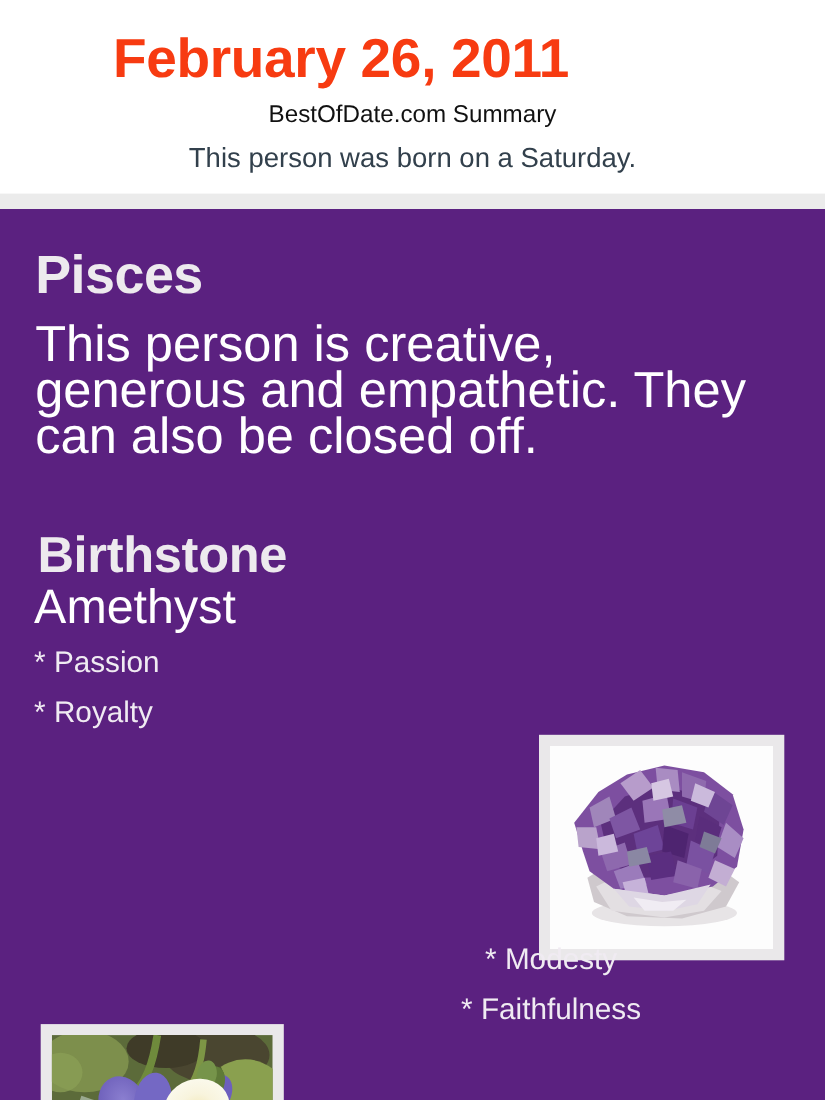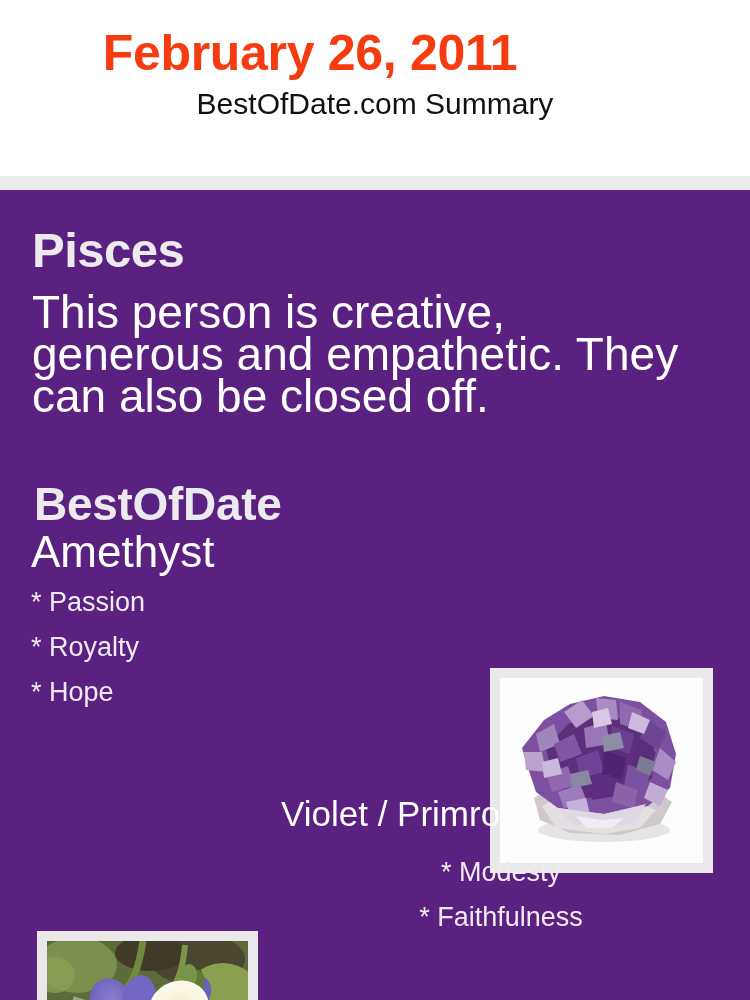--- a/index.html
+++ b/index.html
@@ -39,21 +39,21 @@
     font-weight: bold;
     line-height: 58px;
     color: #F73B11;
     letter-spacing: -0.3px;
   }
 
   .header-site {
     position: absolute;
     left: 0; top: 86px;
     width: 750px;
-    font-size: 30px;
+    font-size: 22px;
     font-weight: normal;
     line-height: 36px;
     color: #111111;
   }
 
   .header-note {
     position: absolute;
     left: 0; top: 128px;
     width: 750px;
     font-size: 25px;
@@ -194,34 +194,34 @@
   .photo-svg { display: block; width: 100%; height: 100%; }
 </style>
 </head>
 <body>
 
 <div id="page">
 
   <div class="header">
     <div class="header-date">February 26, 2011</div>
     <div class="header-site">BestOfDate.com Summary</div>
+    <div class="header-note">This person was born on a Saturday.</div>
   </div>
   <div class="header-rule"></div>
 
   <div class="body-panel">
 
     <div class="zodiac-title">Pisces</div>
     <div class="zodiac-desc">This person is creative, generous and empathetic. They can also be closed off.</div>
 
-    <div class="stone-title">BestOfDate</div>
+    <div class="stone-title">Birthstone</div>
     <div class="stone-name">Amethyst</div>
     <div class="stone-traits">
       <div class="trait">* Passion</div>
       <div class="trait">* Royalty</div>
-      <div class="trait">* Hope</div>
     </div>
 
     <div class="photo-frame frame-stone">
       <div class="photo-inner">
         <svg class="photo-svg" viewBox="0 0 203 185" preserveAspectRatio="xMidYMid slice">
           <rect x="0" y="0" width="203" height="185" fill="#fdfdfd"></rect>
 
           <ellipse cx="104" cy="152" rx="66" ry="12" fill="#e7e4e6"></ellipse>
 
           <path d="M34 120 L40 142 L70 155 L120 157 L160 146 L172 124 L150 108 L60 104 Z" fill="#cfc9cd"></path>
@@ -259,21 +259,20 @@
           <polygon points="102,58 120,54 124,70 104,74" fill="#8f8ca6"></polygon>
           <polygon points="70,96 88,92 92,106 72,110" fill="#8a87a3"></polygon>
           <polygon points="140,78 156,84 150,98 136,92" fill="#7e7b97"></polygon>
 
           <path d="M58 130 L72 146 L106 150 L134 144 L146 126 L104 136 Z" fill="#ded7e4"></path>
           <path d="M76 138 L86 150 L112 150 L124 140 L102 142 Z" fill="#f0ecf3"></path>
         </svg>
       </div>
     </div>
 
-    <div class="flower-name">Violet / Primrose</div>
     <div class="flower-traits">
       <div class="trait">* Modesty</div>
       <div class="trait">* Faithfulness</div>
     </div>
 
     <div class="photo-frame frame-flower">
       <div class="photo-inner">
         <svg class="photo-svg" viewBox="0 0 201 182" preserveAspectRatio="xMidYMid slice">
           <defs>
             <radialGradient id="primGrad" cx="50%" cy="52%" r="58%">

